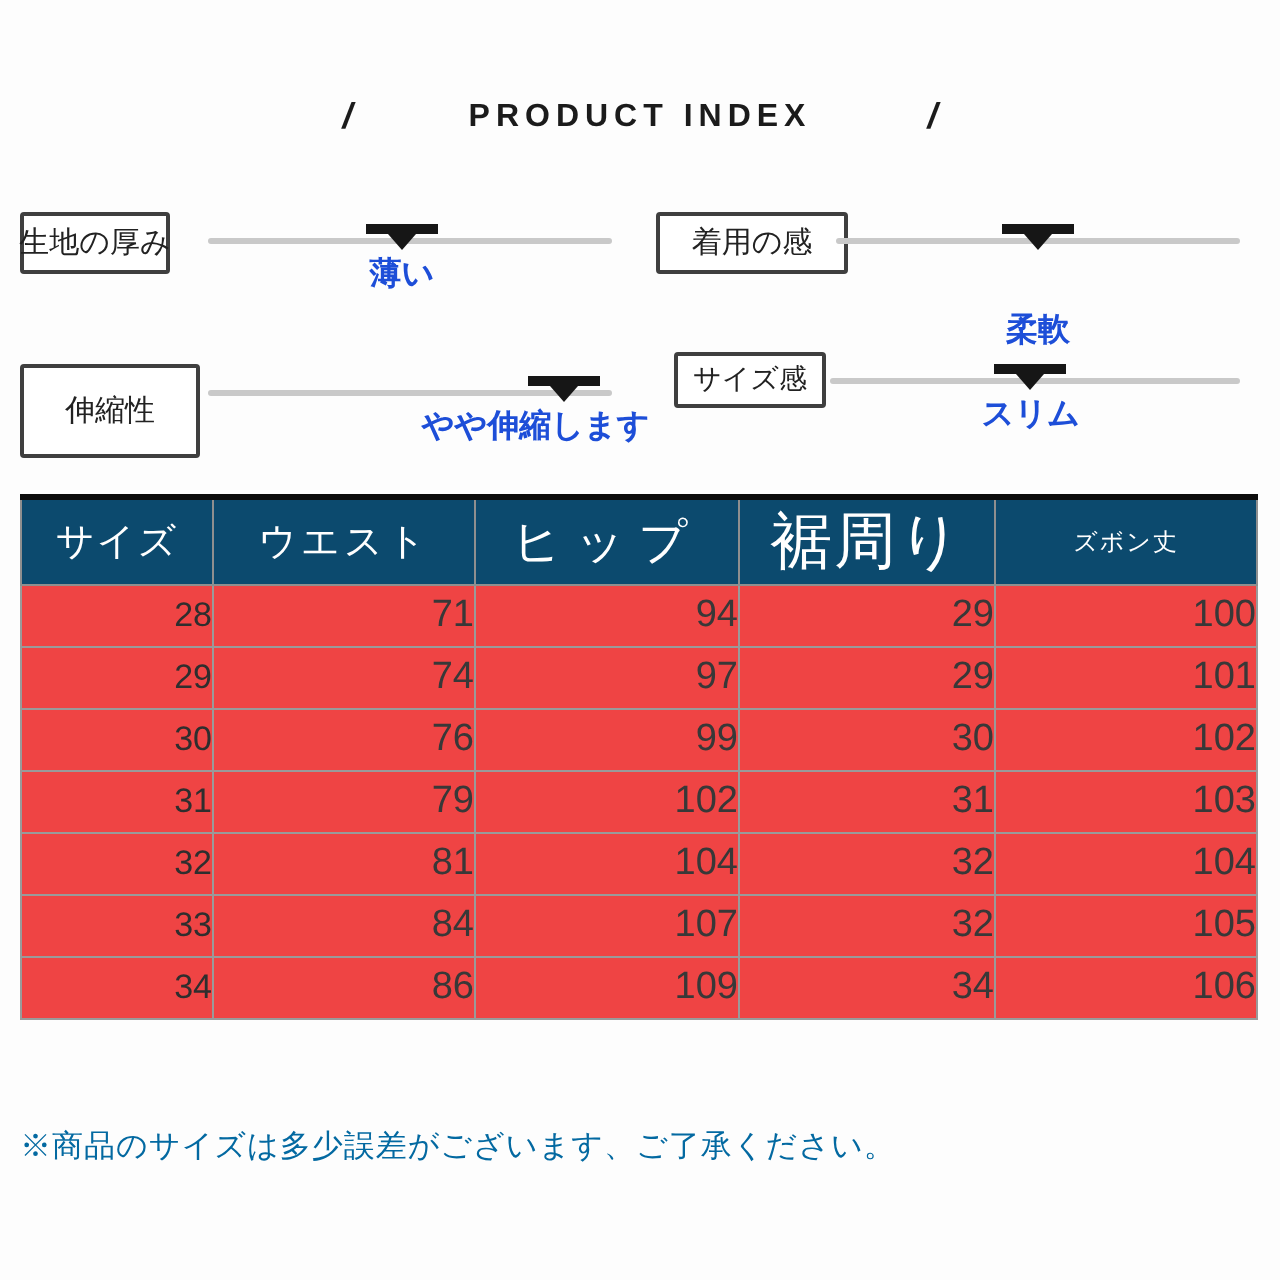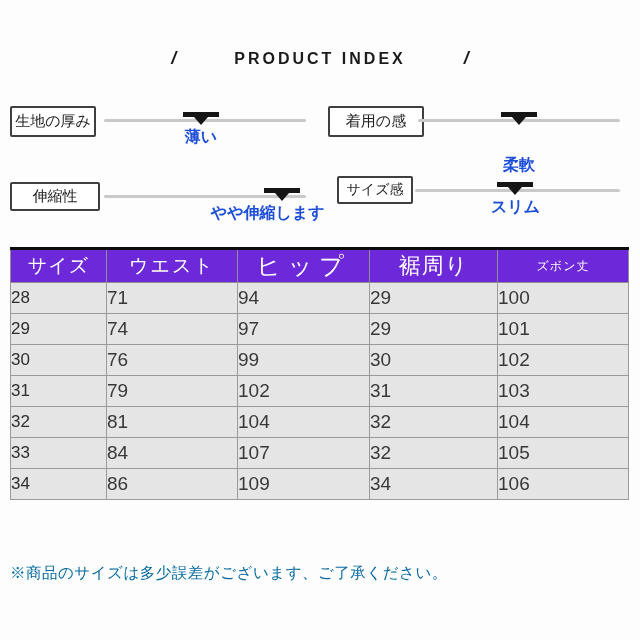--- a/index.html
+++ b/index.html
@@ -30,23 +30,23 @@
   #g2 { left:328px; top:106px; width:292px; }
   #g3 { left:10px;  top:182px; width:296px; }
   #g4 { left:337px; top:176px; width:283px; }
 
   .attr-box {
     position:absolute; left:0; top:0;
     border:2px solid #3f3f3f; border-radius:2px; background:#fff;
     display:flex; align-items:center; justify-content:center;
     font-size:15px; color:#222; white-space:nowrap;
   }
-  #g1 .attr-box { width:86px; height:31px; }
+  #g1 .attr-box { width:75px; height:31px; }
   #g2 .attr-box { width:96px; height:31px; }
-  #g3 .attr-box { width:90px; height:29px; }
+  #g3 .attr-box { width:90px; height:47px; }
   #g4 .attr-box { width:76px; height:28px; font-size:14px; }
 
   .slider { position:absolute; top:0; right:0; bottom:0; }
   #g1 .slider { left:94px; }
   #g2 .slider { left:90px; }
   #g3 .slider { left:94px; }
   #g4 .slider { left:78px; }
 
   .slider-track {
     position:absolute; left:0; right:0; top:13px; height:3px;
@@ -67,33 +67,33 @@
   }
   #g3 .slider-value { margin-left:-14px; }
 
   
   #size-table {
     position:absolute; left:10px; top:247px; width:618px;
     border-collapse:collapse; table-layout:fixed;
     border:1px solid #8f8f8f; border-top:3px solid #0c0c0c;
   }
   #size-table th {
-    background:#6d28d9; color:#fff; font-weight:normal;
+    background:#0c4a6e; color:#fff; font-weight:normal;
     height:34px; border:1px solid #8f8f8f; text-align:center;
     vertical-align:middle;
   }
   #size-table .th0 { font-size:19px; letter-spacing:1px; }
   #size-table .th1 { font-size:19px; letter-spacing:2px; }
   #size-table .th2 { font-size:24px; letter-spacing:7px; }
-  #size-table .th3 { font-size:22px; letter-spacing:1px; }
+  #size-table .th3 { font-size:31px; letter-spacing:1px; }
   #size-table .th4 { font-size:12px; letter-spacing:1px; }
   #size-table td {
-    height:31px; text-align:left; vertical-align:middle;
+    height:31px; text-align:right; vertical-align:middle;
     border:1px solid #9a9a9a; font-size:19px; color:#383838;
-    background:#e5e5e5;
+    background:#ef4444;
   }
   #size-table td:first-child { font-size:17px; color:#2e2e2e; }
 
   
   #note {
     position:absolute; left:10px; top:563px;
     font-size:15.5px; letter-spacing:0.5px; color:#0369a1;
     white-space:nowrap;
   }
 </style>

